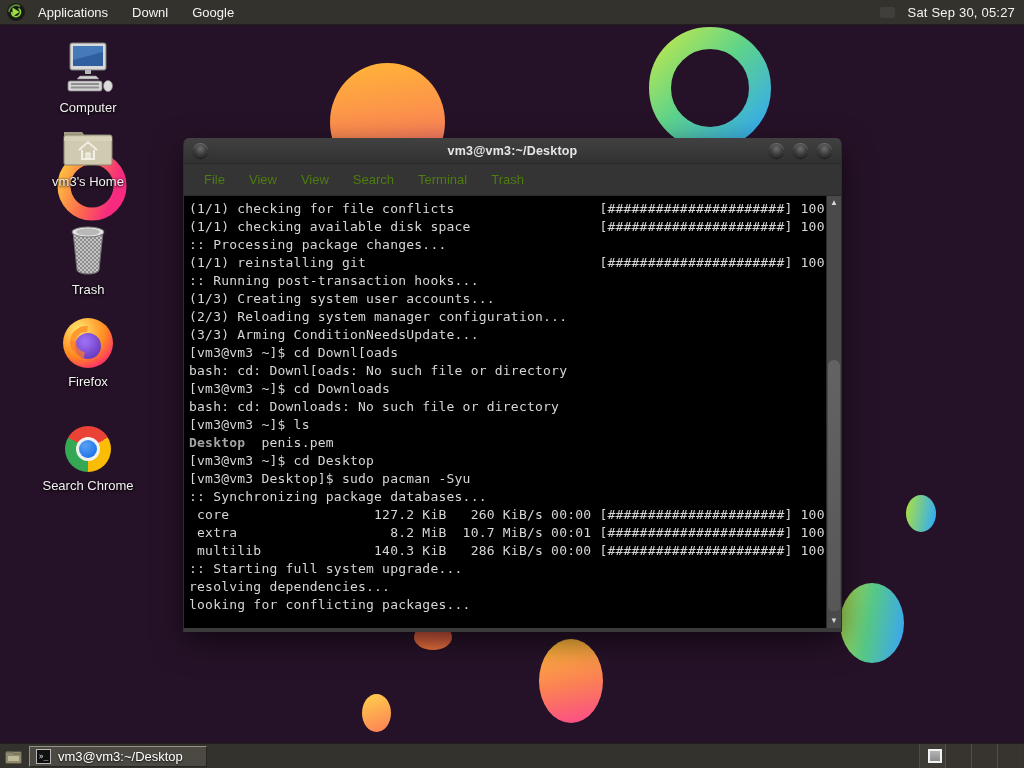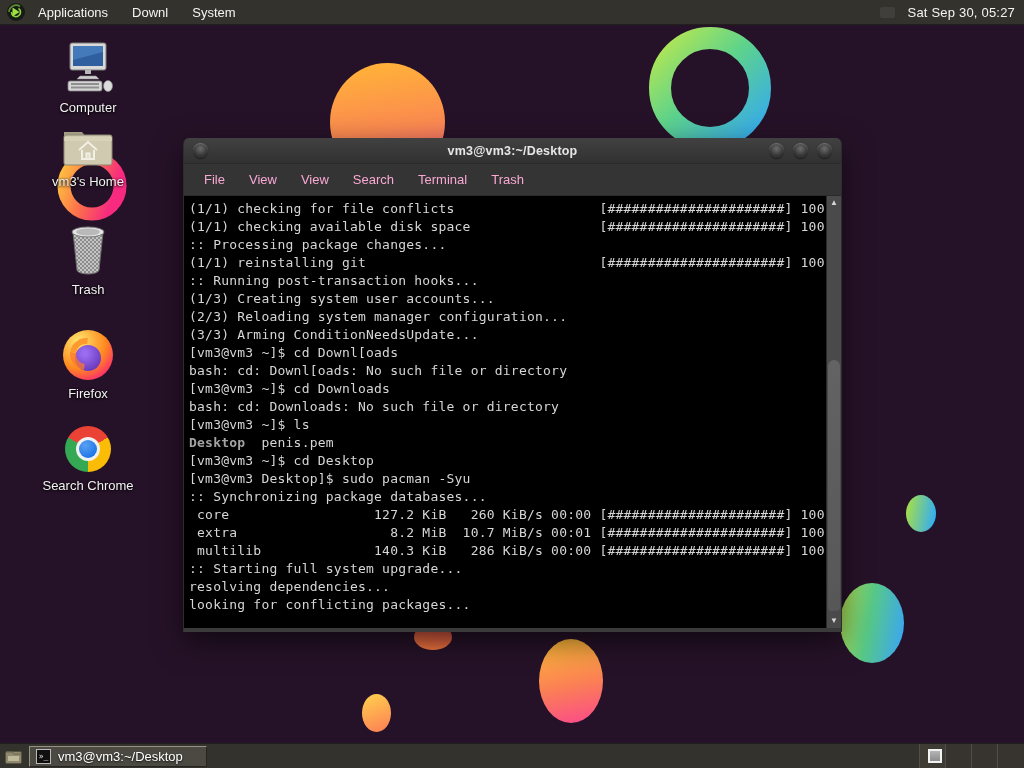--- a/index.html
+++ b/index.html
@@ -78,21 +78,21 @@
   .wbtn { width:15px; height:15px; border-radius:50%;
           background:radial-gradient(circle at 50% 38%, #666 8%, #383838 55%, #222 95%);
           box-shadow:inset 0 1px 1px rgba(255,255,255,.25), 0 1px 1px rgba(0,0,0,.5); }
   .wbtn.left { margin-left:9px; }
   .win-controls { position:absolute; right:9px; display:flex; gap:9px; }
   .menubar {
     height:32px; background:rgba(59,59,59,.88);
     display:flex; align-items:center; padding-left:8px;
     border-bottom:1px solid rgba(42,42,42,.9);
   }
-  .wmenu-item { padding:0 12px; color:#f9a8d4; font-size:13px; }
+  .wmenu-item { padding:0 12px; color:#4d7c0f; font-size:13px; }
 
   .term-body {
     position:absolute; left:1px; right:16px; top:58px; bottom:0;
     background:#000; overflow:hidden;
     padding:4px 0 0 4px;
     font-family:"DejaVu Sans Mono", monospace;
     font-size:13px; line-height:18px; letter-spacing:.22px;
     color:#d6d6d6; white-space:pre;
   }
   .term-line { height:18px; }
@@ -161,21 +161,21 @@
   <span style="margin-left:6px; display:flex;">
     <svg width="20" height="20" viewBox="0 0 20 20">
       <circle cx="10" cy="10" r="9" fill="#181a16"></circle>
       <path d="M10 10 m-7 0 a7 7 0 0 1 11 -5.5" fill="none" stroke="#5d8f35" stroke-width="1.6"></path>
       <path d="M10 10 m-4.5 0 a4.5 4.5 0 1 0 7 -3.6" fill="none" stroke="#8fd43e" stroke-width="1.6"></path>
       <path d="M6.5 5.5 L13.5 10 L6.5 14.5 Z" fill="#9ee03f"></path>
     </svg>
   </span>
   <span class="menu-entry">Applications</span>
   <span class="menu-entry">Downl</span>
-  <span class="menu-entry">System</span>
+  <span class="menu-entry">Google</span>
   <span class="panel-spacer"></span>
   <span class="indicator"></span>
   <span class="clock">Sat Sep 30, 05:27</span>
 </div>
 
 <div class="desk-icon" style="top:42px;">
   <svg width="56" height="52" viewBox="0 0 56 52">
     <rect x="10" y="1" width="36" height="27" rx="2" fill="#d9d9d9" stroke="#7d7d7d"></rect>
     <rect x="13" y="4" width="30" height="20" fill="#2f5f9e"></rect>
     <path d="M13 4 h30 v6 l-30 8 Z" fill="#4a7fc0" opacity=".8"></path>
@@ -213,21 +213,21 @@
         <path d="M0 0 L4 4 M4 0 L0 4" stroke="#7e7e7e" stroke-width=".8"></path>
       </pattern>
     </defs>
     <path d="M8 8 L12 46 a11 4 0 0 0 22 0 L38 8 Z" fill="url(#mesh)" stroke="#6e6e6e"></path>
     <ellipse cx="23" cy="8" rx="16" ry="5" fill="#e6e6e6" stroke="#7a7a7a"></ellipse>
     <ellipse cx="23" cy="8" rx="12" ry="3.4" fill="#b9b9b9"></ellipse>
   </svg>
   <span class="desk-label">Trash</span>
 </div>
 
-<div class="desk-icon" style="top:330px;">
+<div class="desk-icon" style="top:318px;">
   <div class="ficon firefox-ball">
     <div class="firefox-globe"></div>
     <div class="firefox-swirl"></div>
   </div>
   <span class="desk-label">Firefox</span>
 </div>
 
 <div class="desk-icon" style="top:426px;">
   <div class="chrome-ball">
     <div class="chrome-ring"></div>

